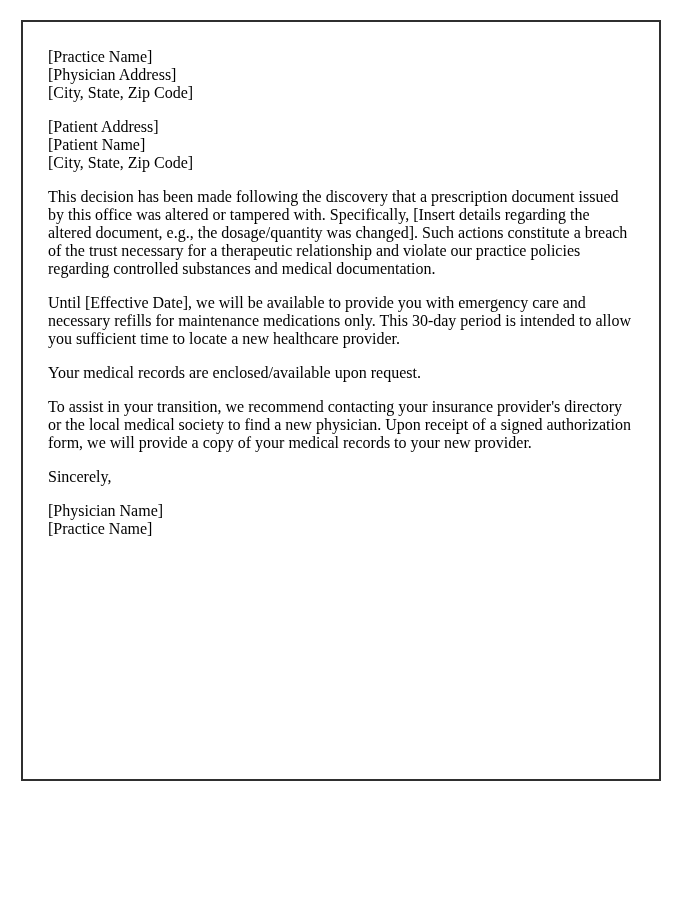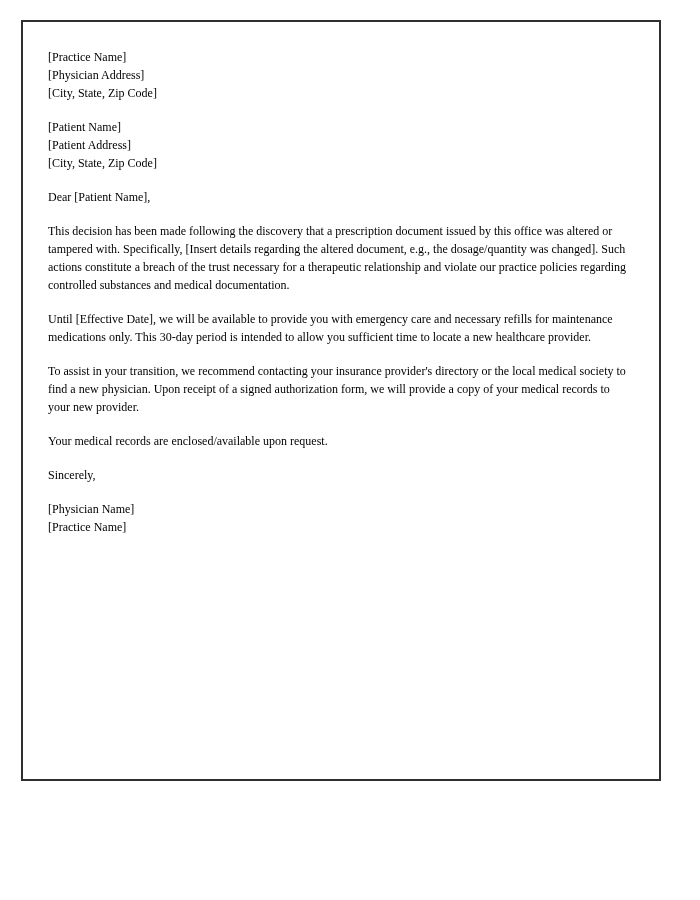--- a/index.html
+++ b/index.html
@@ -22,21 +22,21 @@
   }
   .letter {
     position: absolute;
     left: 21px;
     top: 20px;
     width: 640px;
     height: 761px;
     border: 2px solid var(--border);
     padding: 10px 25px;
     background: var(--page_bg);
-    font-size: 12px;
+    font-size: 16px;
     line-height: 18px;
   }
   .para {
     margin: 16px 0;
     padding: 0;
   }
   .line { display: block; }
 </style>
 </head>
 <body>
@@ -44,35 +44,34 @@
 <div class="letter">
 
   <div class="para">
     <span class="line">[Practice Name]</span>
     <span class="line">[Physician Address]</span>
     <span class="line">[City, State, Zip Code]</span>
   </div>
 
 
   <div class="para">
+    <span class="line">[Patient Address]</span>
     <span class="line">[Patient Name]</span>
-    <span class="line">[Patient Address]</span>
     <span class="line">[City, State, Zip Code]</span>
   </div>
 
-  <div class="para">Dear [Patient Name],</div>
 
 
   <div class="para">This decision has been made following the discovery that a prescription document issued by this office was altered or tampered with. Specifically, [Insert details regarding the altered document, e.g., the dosage/quantity was changed]. Such actions constitute a breach of the trust necessary for a therapeutic relationship and violate our practice policies regarding controlled substances and medical documentation.</div>
 
   <div class="para">Until [Effective Date], we will be available to provide you with emergency care and necessary refills for maintenance medications only. This 30-day period is intended to allow you sufficient time to locate a new healthcare provider.</div>
 
+  <div class="para">Your medical records are enclosed/available upon request.</div>
+
   <div class="para">To assist in your transition, we recommend contacting your insurance provider's directory or the local medical society to find a new physician. Upon receipt of a signed authorization form, we will provide a copy of your medical records to your new provider.</div>
-
-  <div class="para">Your medical records are enclosed/available upon request.</div>
 
   <div class="para">Sincerely,</div>
 
   <div class="para">
     <span class="line">[Physician Name]</span>
     <span class="line">[Practice Name]</span>
   </div>
 
 </div>
 

